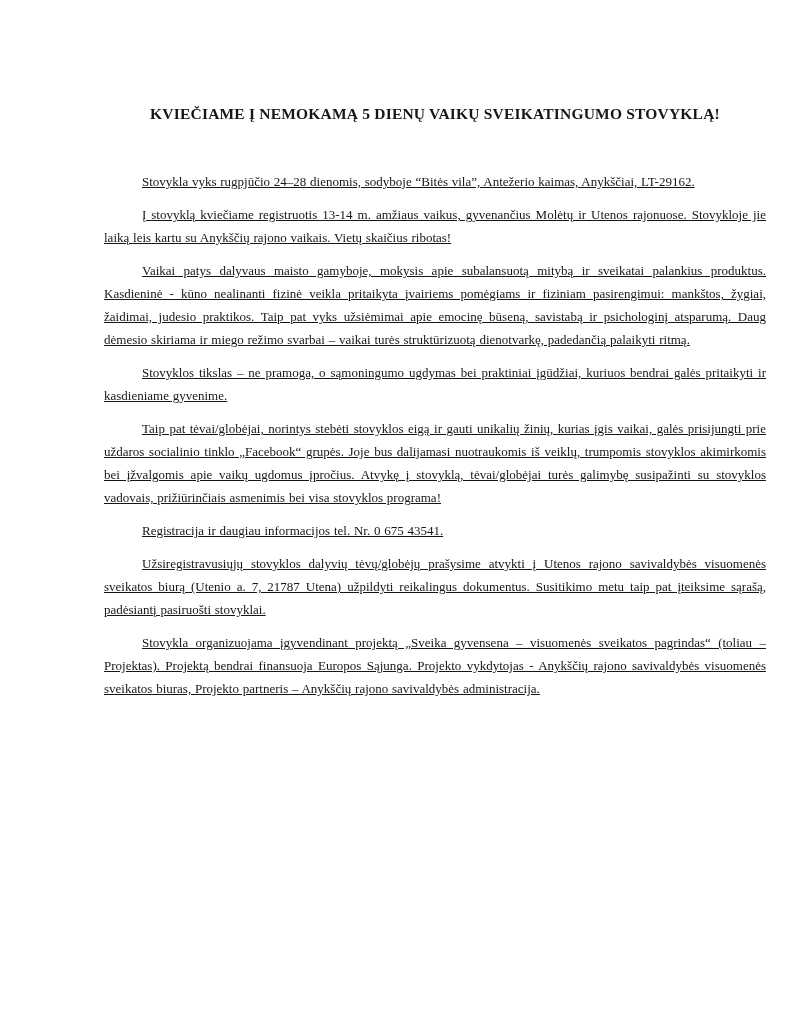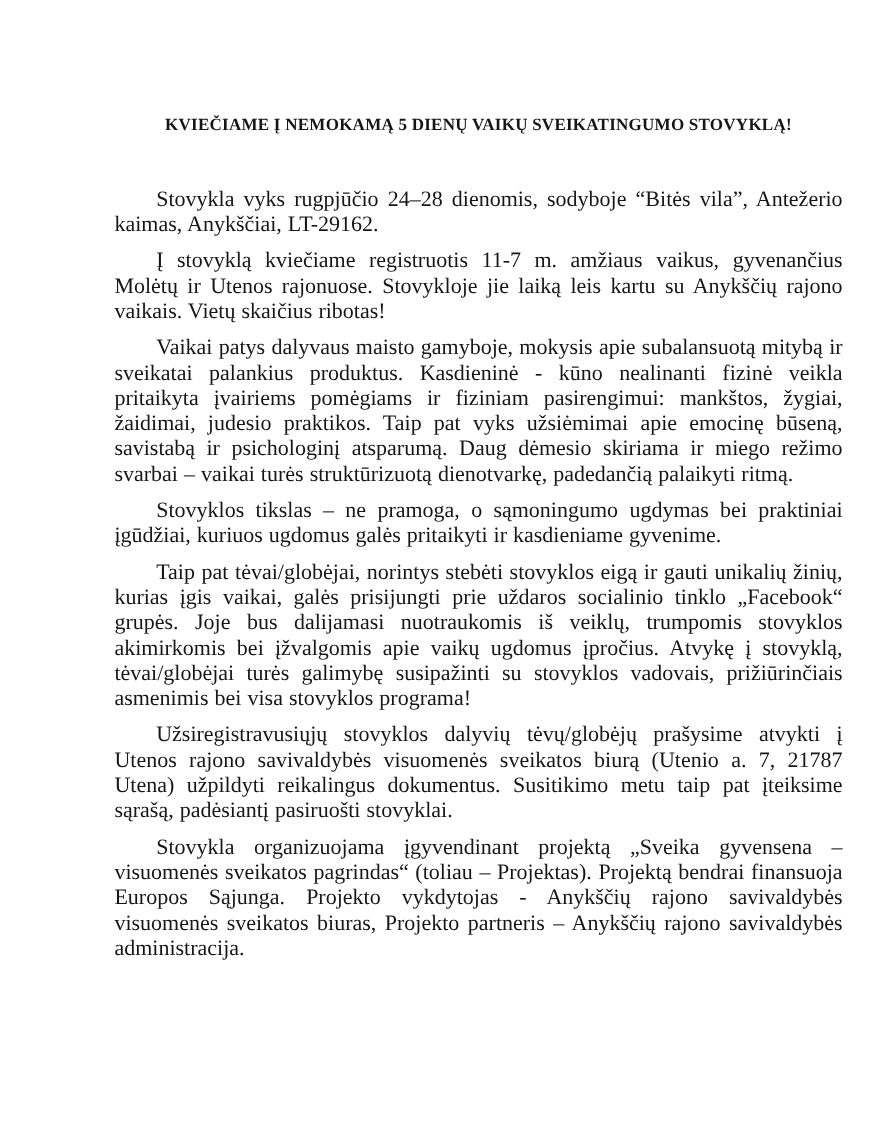--- a/index.html
+++ b/index.html
@@ -21,44 +21,46 @@
   }
   .doc-title {
     text-align: center;
     font-weight: bold;
     font-size: 15.5px;
     letter-spacing: 0.2px;
     margin: 0 0 46px 0;
     line-height: 21px;
   }
   .doc-paragraph {
-    font-size: 20px;
+    font-size: 13px;
     line-height: 23px;
     text-align: justify;
     text-indent: 38px;
     margin: 0 0 10px 0;
     word-spacing: 0.5px;
+    text-decoration: underline;
   }
 </style>
 </head>
 <body>
 
 <div class="page">
   <div class="content">
     <h1 class="doc-title">KVIEČIAME Į NEMOKAMĄ 5 DIENŲ VAIKŲ SVEIKATINGUMO STOVYKLĄ!</h1>
 
     <p class="doc-paragraph">Stovykla vyks rugpjūčio 24–28 dienomis, sodyboje “Bitės vila”, Antežerio kaimas, Anykščiai, LT-29162.</p>
 
-    <p class="doc-paragraph">Į stovyklą kviečiame registruotis 11-7 m. amžiaus vaikus, gyvenančius Molėtų ir Utenos rajonuose. Stovykloje jie laiką leis kartu su Anykščių rajono vaikais. Vietų skaičius ribotas!</p>
+    <p class="doc-paragraph">Į stovyklą kviečiame registruotis 13-14 m. amžiaus vaikus, gyvenančius Molėtų ir Utenos rajonuose. Stovykloje jie laiką leis kartu su Anykščių rajono vaikais. Vietų skaičius ribotas!</p>
 
 
     <p class="doc-paragraph">Vaikai patys dalyvaus maisto gamyboje, mokysis apie subalansuotą mitybą ir sveikatai palankius produktus. Kasdieninė - kūno nealinanti fizinė veikla pritaikyta įvairiems pomėgiams ir fiziniam pasirengimui: mankštos, žygiai, žaidimai, judesio praktikos. Taip pat vyks užsiėmimai apie emocinę būseną, savistabą ir psichologinį atsparumą. Daug dėmesio skiriama ir miego režimo svarbai – vaikai turės struktūrizuotą dienotvarkę, padedančią palaikyti ritmą.</p>
 
-    <p class="doc-paragraph">Stovyklos tikslas – ne pramoga, o sąmoningumo ugdymas bei praktiniai įgūdžiai, kuriuos ugdomus galės pritaikyti ir kasdieniame gyvenime.</p>
+    <p class="doc-paragraph">Stovyklos tikslas – ne pramoga, o sąmoningumo ugdymas bei praktiniai įgūdžiai, kuriuos bendrai galės pritaikyti ir kasdieniame gyvenime.</p>
 
     <p class="doc-paragraph">Taip pat tėvai/globėjai, norintys stebėti stovyklos eigą ir gauti unikalių žinių, kurias įgis vaikai, galės prisijungti prie uždaros socialinio tinklo „Facebook“ grupės. Joje bus dalijamasi nuotraukomis iš veiklų, trumpomis stovyklos akimirkomis bei įžvalgomis apie vaikų ugdomus įpročius. Atvykę į stovyklą, tėvai/globėjai turės galimybę susipažinti su stovyklos vadovais, prižiūrinčiais asmenimis bei visa stovyklos programa!</p>
 
+    <p class="doc-paragraph">Registracija ir daugiau informacijos tel. Nr. 0 675 43541.</p>
 
     <p class="doc-paragraph">Užsiregistravusiųjų stovyklos dalyvių tėvų/globėjų prašysime atvykti į Utenos rajono savivaldybės visuomenės sveikatos biurą (Utenio a. 7, 21787 Utena) užpildyti reikalingus dokumentus. Susitikimo metu taip pat įteiksime sąrašą, padėsiantį pasiruošti stovyklai.</p>
 
     <p class="doc-paragraph">Stovykla organizuojama įgyvendinant projektą „Sveika gyvensena – visuomenės sveikatos pagrindas“ (toliau – Projektas). Projektą bendrai finansuoja Europos Sąjunga. Projekto vykdytojas - Anykščių rajono savivaldybės visuomenės sveikatos biuras, Projekto partneris – Anykščių rajono savivaldybės administracija.</p>
   </div>
 </div>
 
 </body></html>

